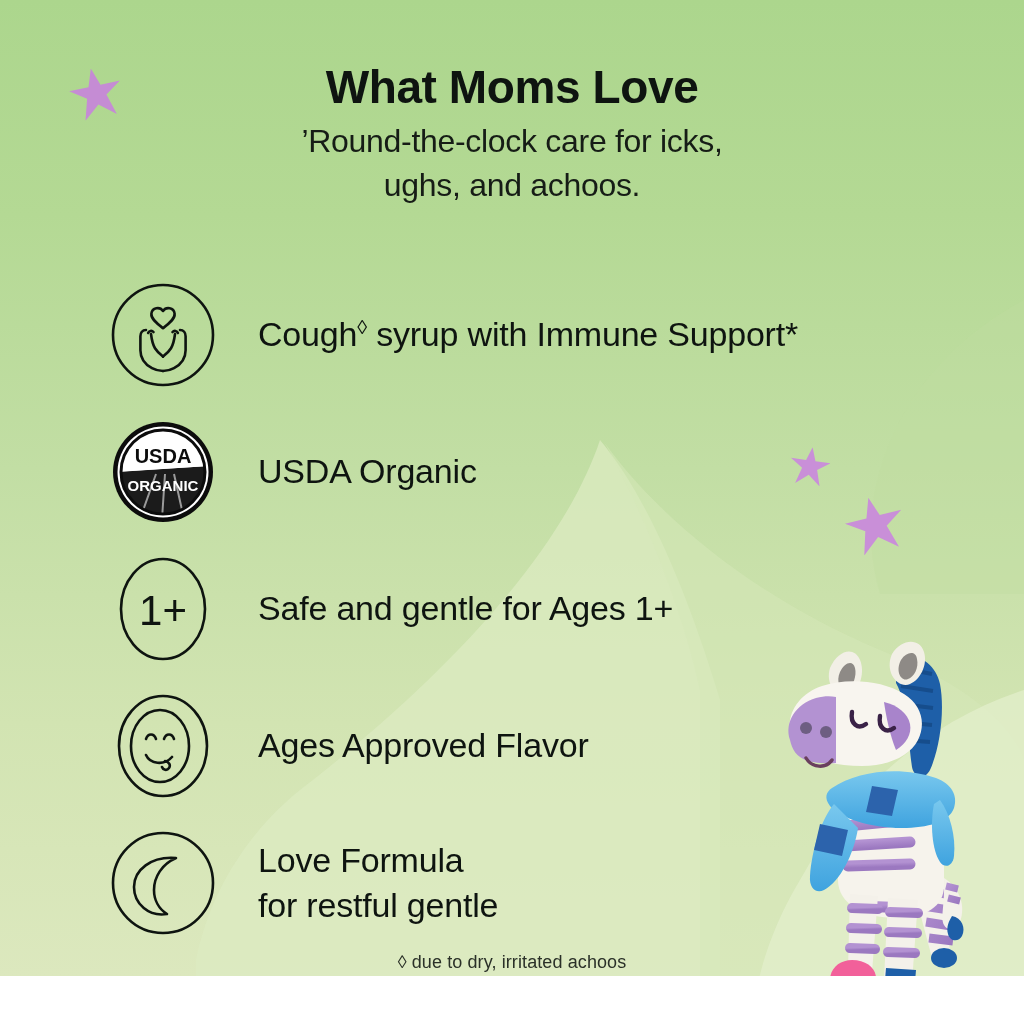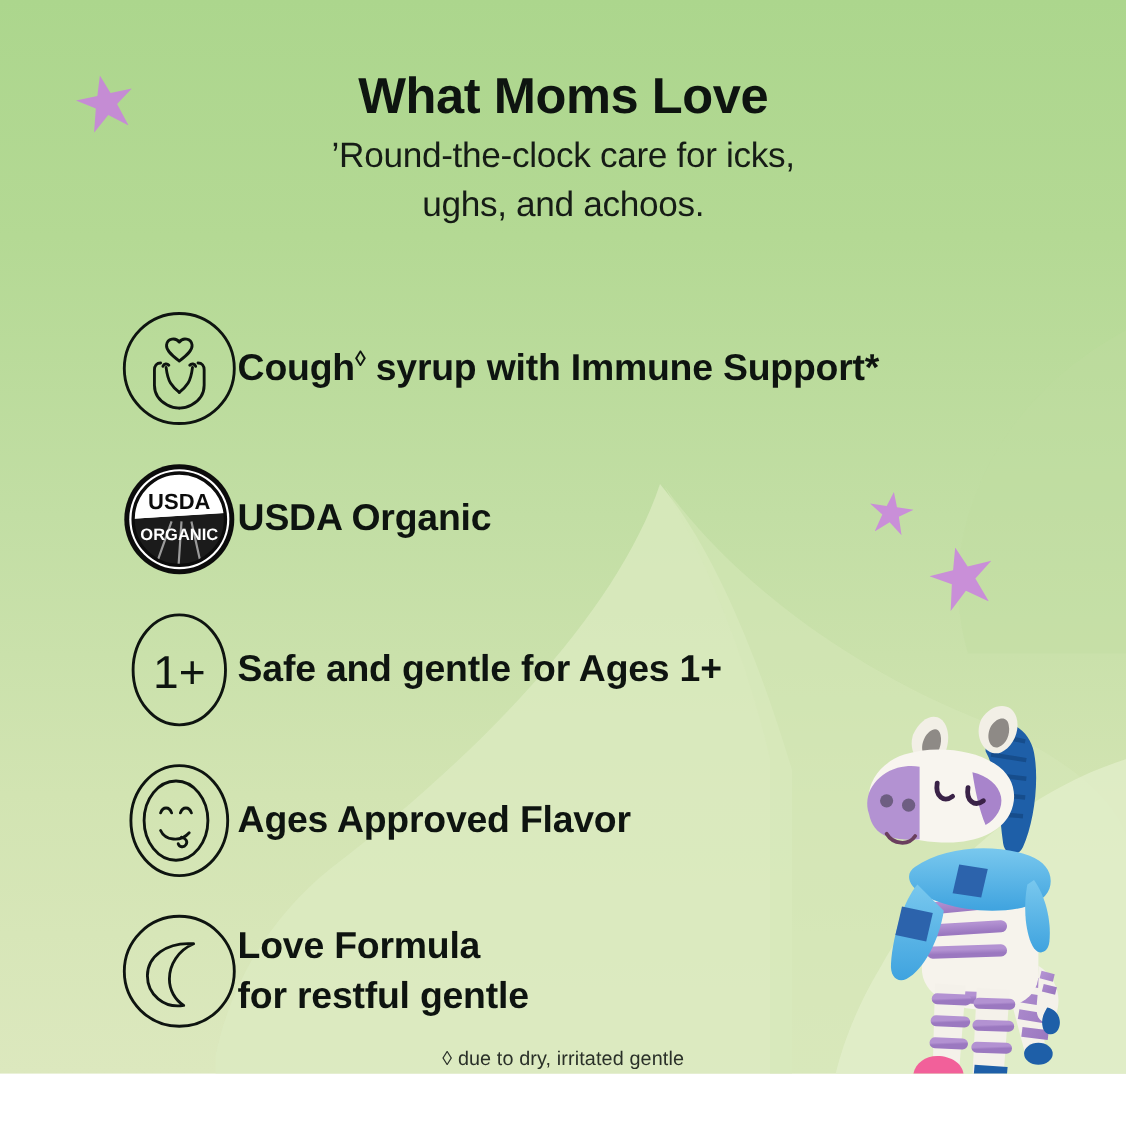--- a/index.html
+++ b/index.html
@@ -48,21 +48,22 @@
     height:105px; margin-bottom:32px;
   }
   .row:last-child { margin-bottom:0; }
   .icon-box {
     width:106px; height:106px; flex:0 0 106px;
     position:relative;
     text-align:center;
   }
   .icon-box svg { display:block; width:106px; height:106px; }
   .row-label {
-    font-size:34px; color:#0E1410; font-weight:700;
+    margin-left:42px;
+    font-size:34px; color:#0E1410; font-weight:400;
     line-height:1.30; letter-spacing:-0.2px;
   }
   .row-label .sup {
     font-size:20px; vertical-align:super; line-height:0;
   }
 
   
   .usda { width:106px; height:106px; position:relative; }
 
   
@@ -268,15 +269,15 @@
       <path d="M64 160 c26 -18 70 -22 104 -10 c16 6 22 18 18 30 c-5 14 -26 20 -52 20 c-32 0 -62 -10 -72 -22 c-6 -8 -4 -14 2 -18 z" fill="url(#scarfG)"></path>
       <path d="M104 158 l26 4 l-6 26 l-26 -4 z" fill="#2C63AC"></path>
 
       <path d="M66 176 c-12 14 -22 44 -24 72 c-1 12 6 18 14 14 c16 -8 30 -36 34 -62 z" fill="url(#scarfG)"></path>
       <path d="M52 196 l28 6 l-6 26 l-28 -6 z" fill="#2C63AC"></path>
 
       <path d="M172 172 c10 14 16 36 14 56 c-1 10 -9 13 -14 6 c-8 -12 -10 -38 -6 -58 z" fill="url(#scarfG)"></path>
     </svg>
   </div>
 
-  <div class="footnote">◊ due to dry, irritated gentle</div>
+  <div class="footnote">◊ due to dry, irritated achoos</div>
 
 </div>
 
 </body></html>

